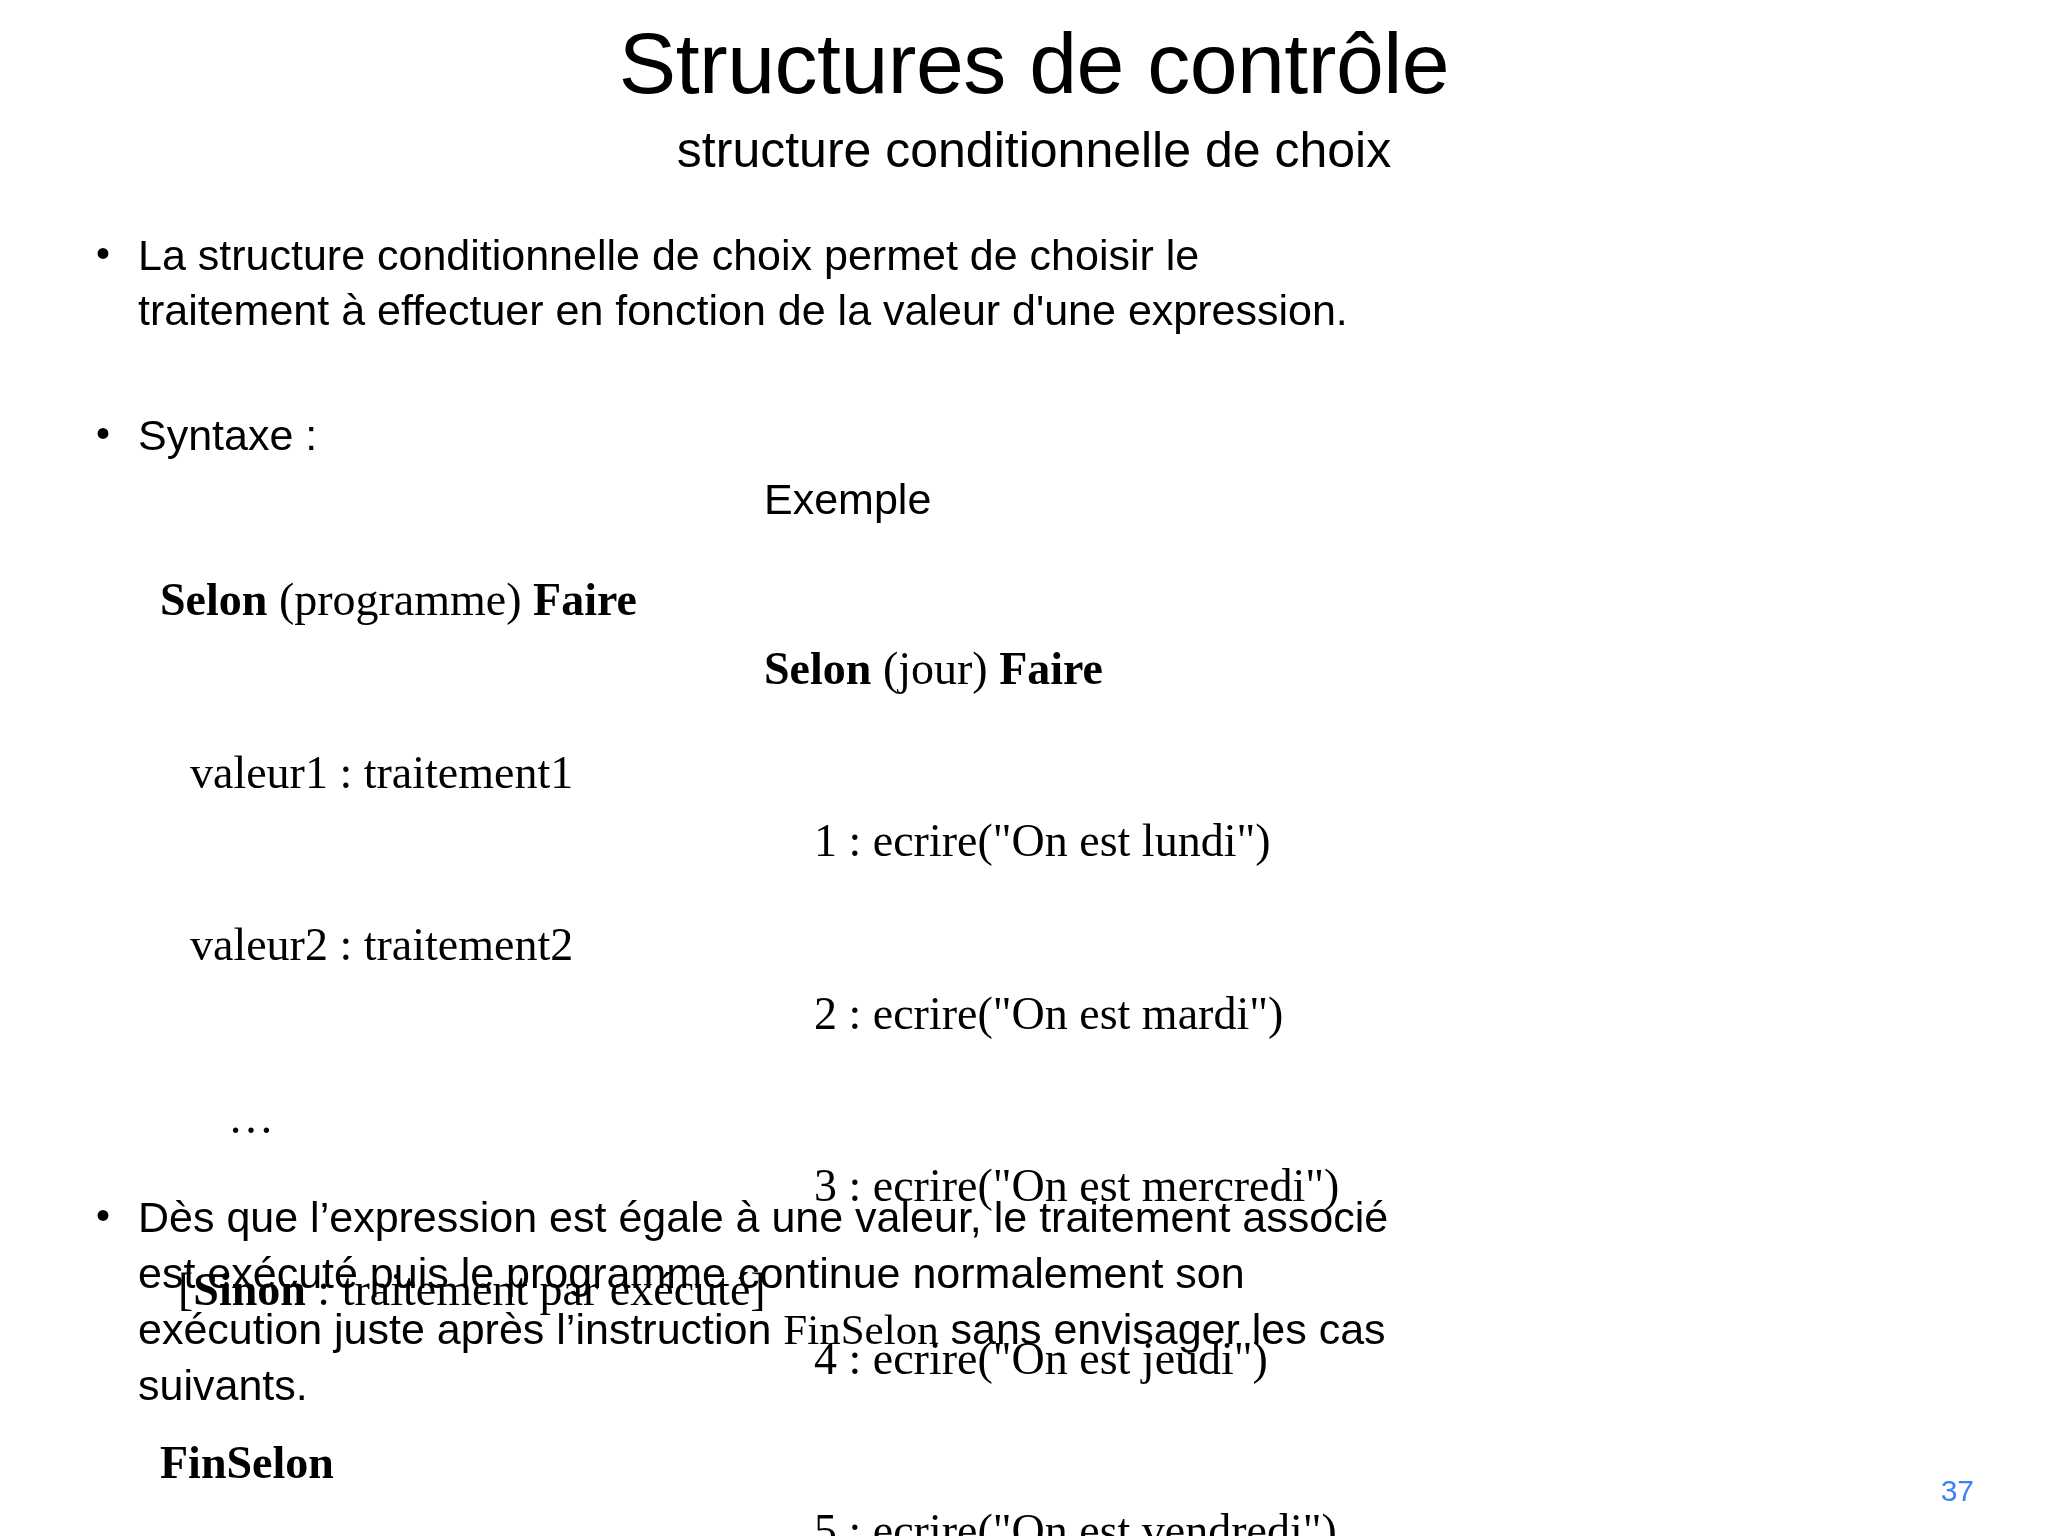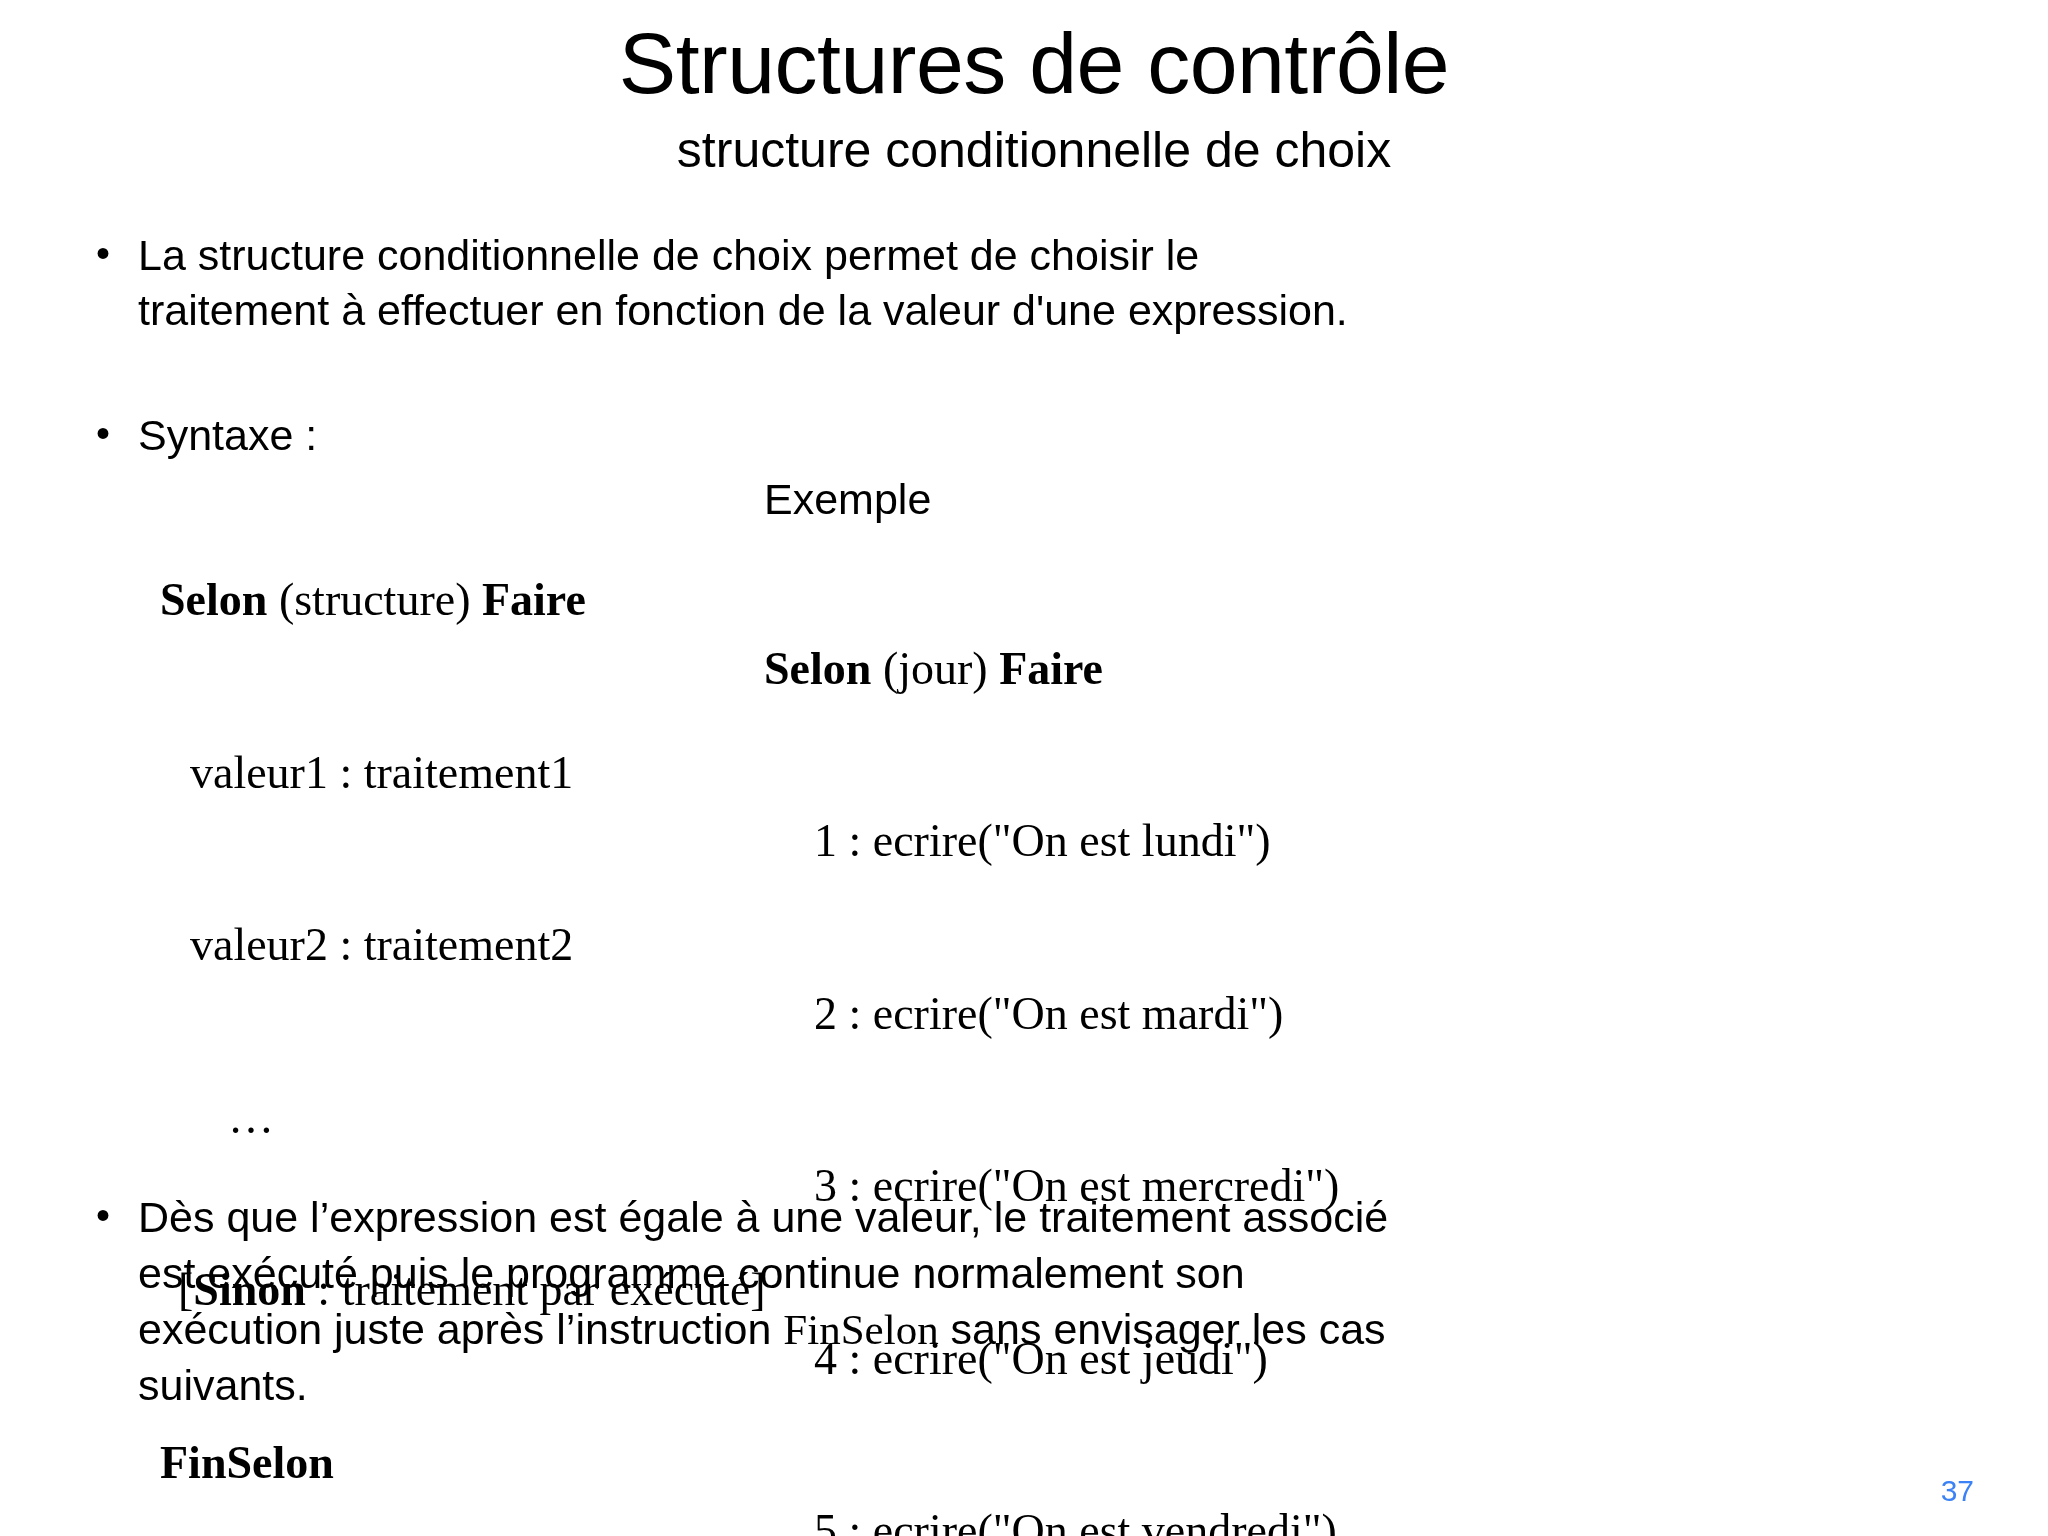--- a/index.html
+++ b/index.html
@@ -152,21 +152,21 @@
     <span class="dot">•</span>
     <span class="btext">La structure conditionnelle de choix permet de choisir le traitement à effectuer en fonction de la valeur d'une expression.</span>
   </div>
 
   <div class="bullet" id="bullet-syntaxe">
     <span class="dot">•</span>
     <span class="btext">Syntaxe :</span>
   </div>
 
   <div class="code-block" id="syntax-block">
-    <div class="code-line l-head"><span class="kw">Selon</span><span> (structure) </span><span class="kw">Faire</span></div>
+    <div class="code-line l-head"><span class="kw">Selon</span><span> (programme) </span><span class="kw">Faire</span></div>
     <div class="code-line l-val">valeur1 : traitement1</div>
     <div class="code-line l-val">valeur2 : traitement2</div>
     <div class="code-line l-dots">…</div>
     <div class="code-line l-sinon"><span>[</span><span class="kw">Sinon</span><span> : traitement par exécuté]</span></div>
     <div class="code-line l-fin kw">FinSelon</div>
   </div>
 
   <div class="code-block" id="example-block">
     <div id="example-head">Exemple</div>
     <div class="code-line l-head"><span class="kw">Selon</span><span> (jour) </span><span class="kw">Faire</span></div>

